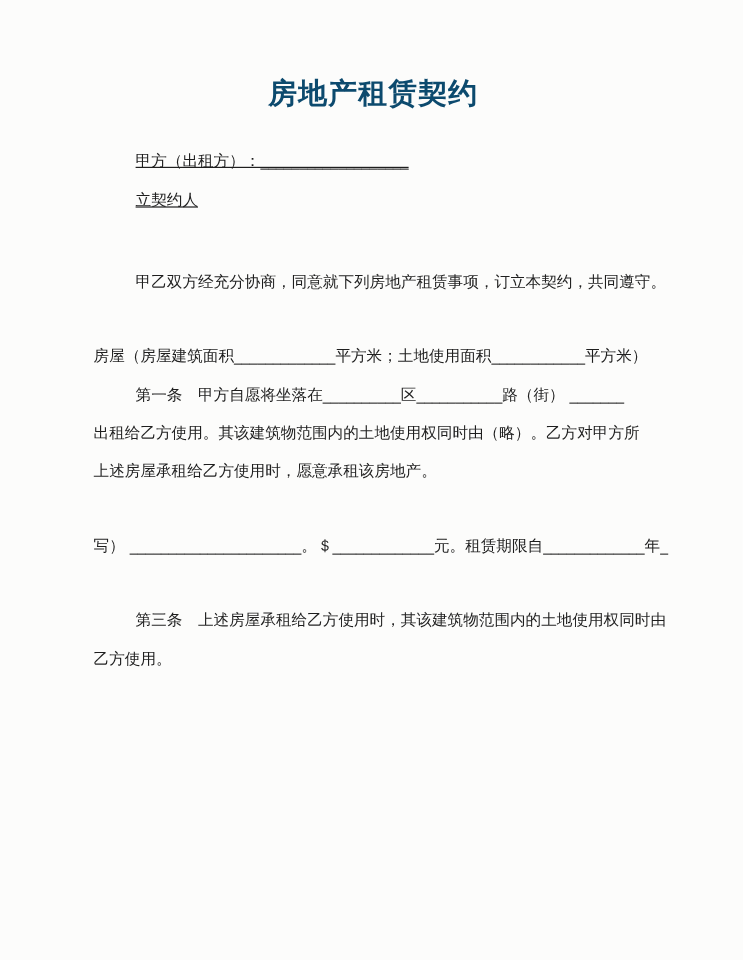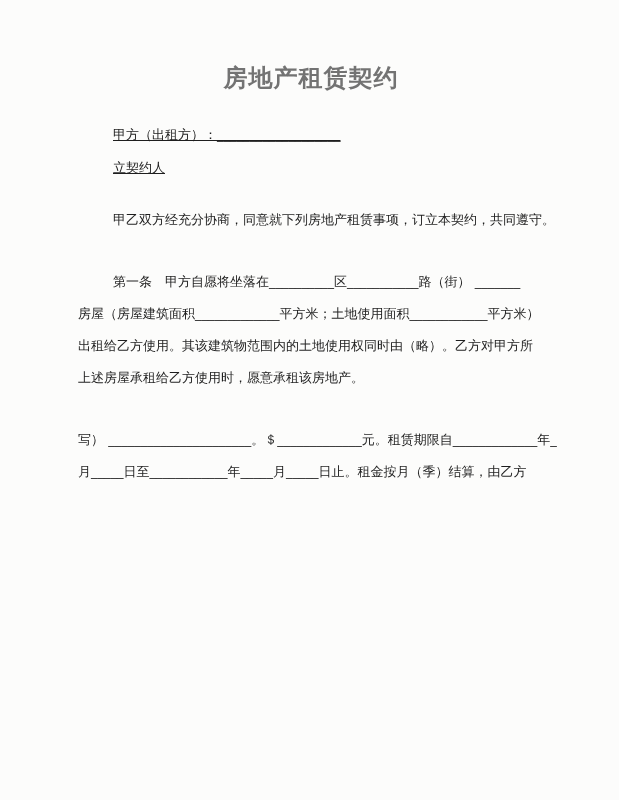--- a/index.html
+++ b/index.html
@@ -22,31 +22,31 @@
     top: 0;
     width: 466px;
   }
   .doc-title {
     margin-top: 60px;
     text-align: center;
     font-size: 24px;
     font-weight: 700;
     line-height: 36px;
     letter-spacing: 1px;
-    color: #737373;
+    color: #0c4a6e;
   }
   .party-block {
     margin-top: 22px;
     padding-left: 35px;
     font-size: 13px;
     line-height: 33px;
     text-decoration: underline;
   }
   .preamble {
-    margin-top: 20px;
+    margin-top: 36px;
     font-size: 13px;
     line-height: 32px;
     text-indent: 35px;
   }
   .article {
     margin-top: 30px;
     font-size: 13px;
     line-height: 32px;
   }
   .article .line.first {
@@ -65,26 +65,29 @@
     <div class="doc-title">房地产租赁契约</div>
 
     <div class="party-block">
       <div class="line">甲方（出租方）：___________________</div>
       <div class="line">立契约人</div>
     </div>
 
     <div class="preamble line">甲乙双方经充分协商，同意就下列房地产租赁事项，订立本契约，共同遵守。</div>
 
     <div class="article">
+      <div class="line">房屋（房屋建筑面积_____________平方米；土地使用面积____________平方米）</div>
       <div class="line first">第一条　甲方自愿将坐落在__________区___________路（街） _______</div>
-      <div class="line">房屋（房屋建筑面积_____________平方米；土地使用面积____________平方米）</div>
       <div class="line">出租给乙方使用。其该建筑物范围内的土地使用权同时由（略）。乙方对甲方所</div>
       <div class="line">上述房屋承租给乙方使用时，愿意承租该房地产。</div>
     </div>
 
     <div class="article">
       <div class="line">写） ______________________。＄_____________元。租赁期限自_____________年_</div>
-      <div class="line">月_____日至____________年_____月_____日止。租金按月（季）结算，由乙方</div>
     </div>
 
+    <div class="article">
+      <div class="line first">第三条　上述房屋承租给乙方使用时，其该建筑物范围内的土地使用权同时由</div>
+      <div class="line">乙方使用。</div>
+    </div>
 
   </div>
 </div>
 
 </body></html>

